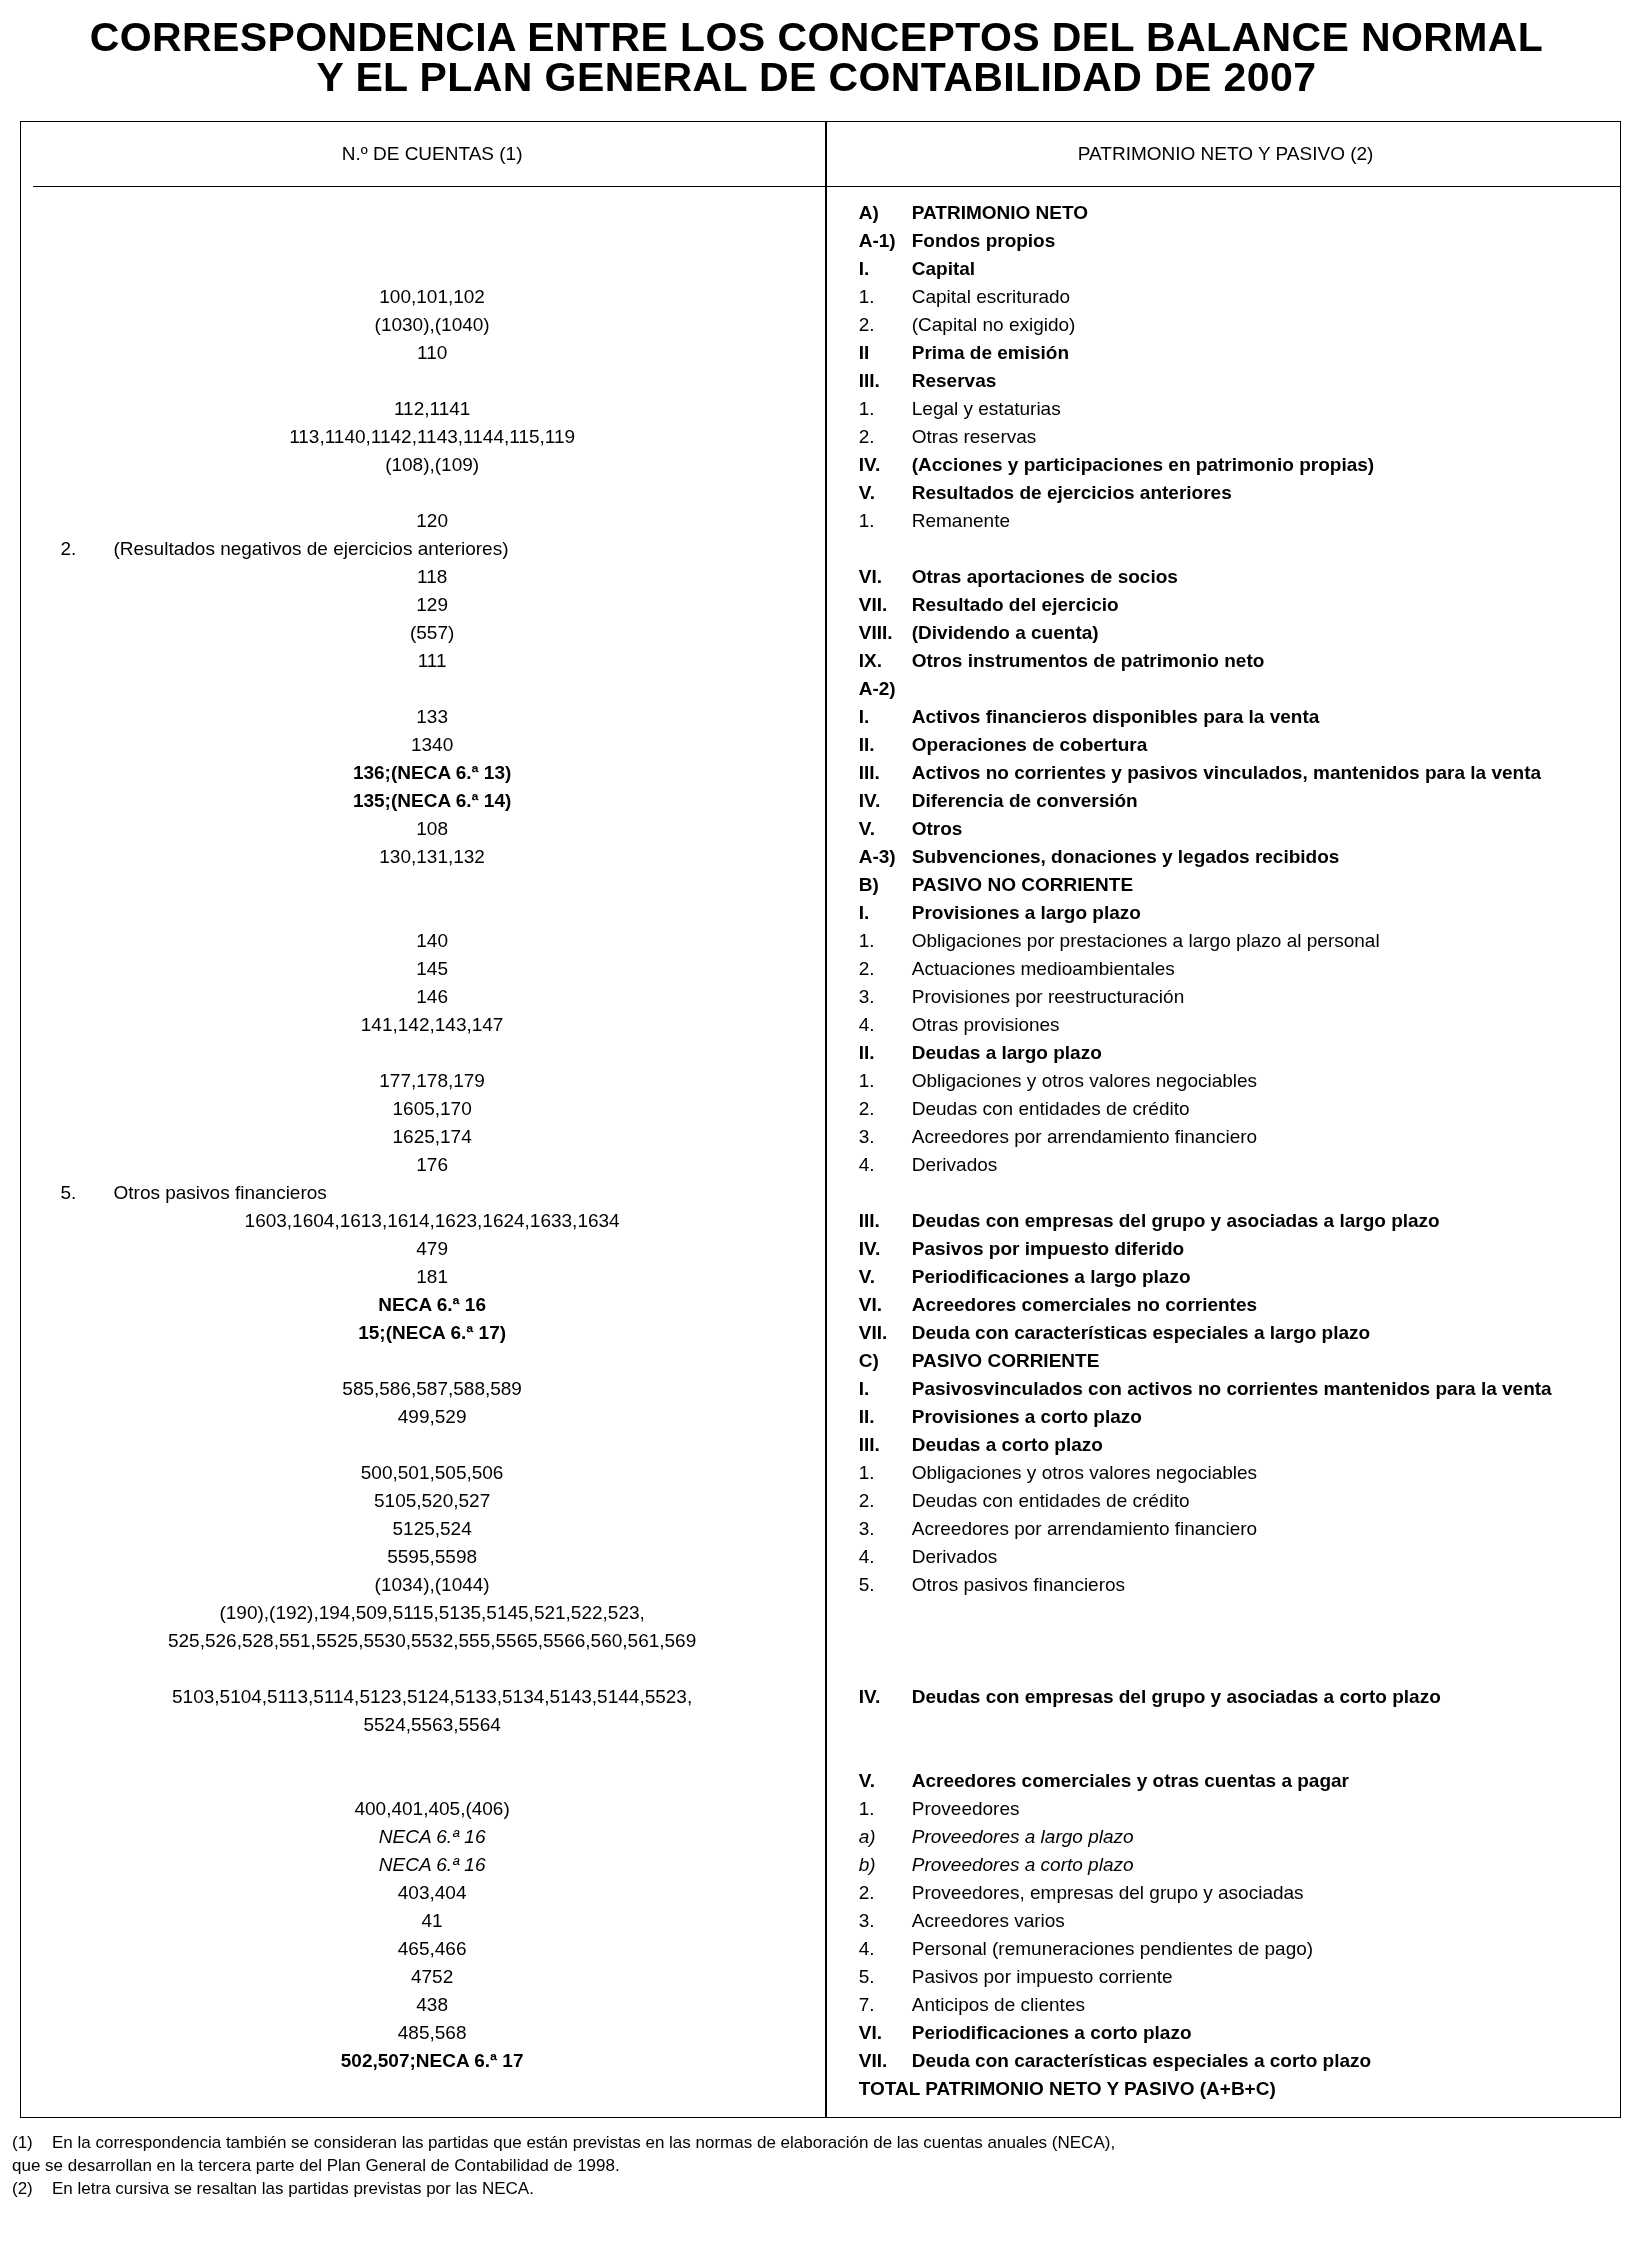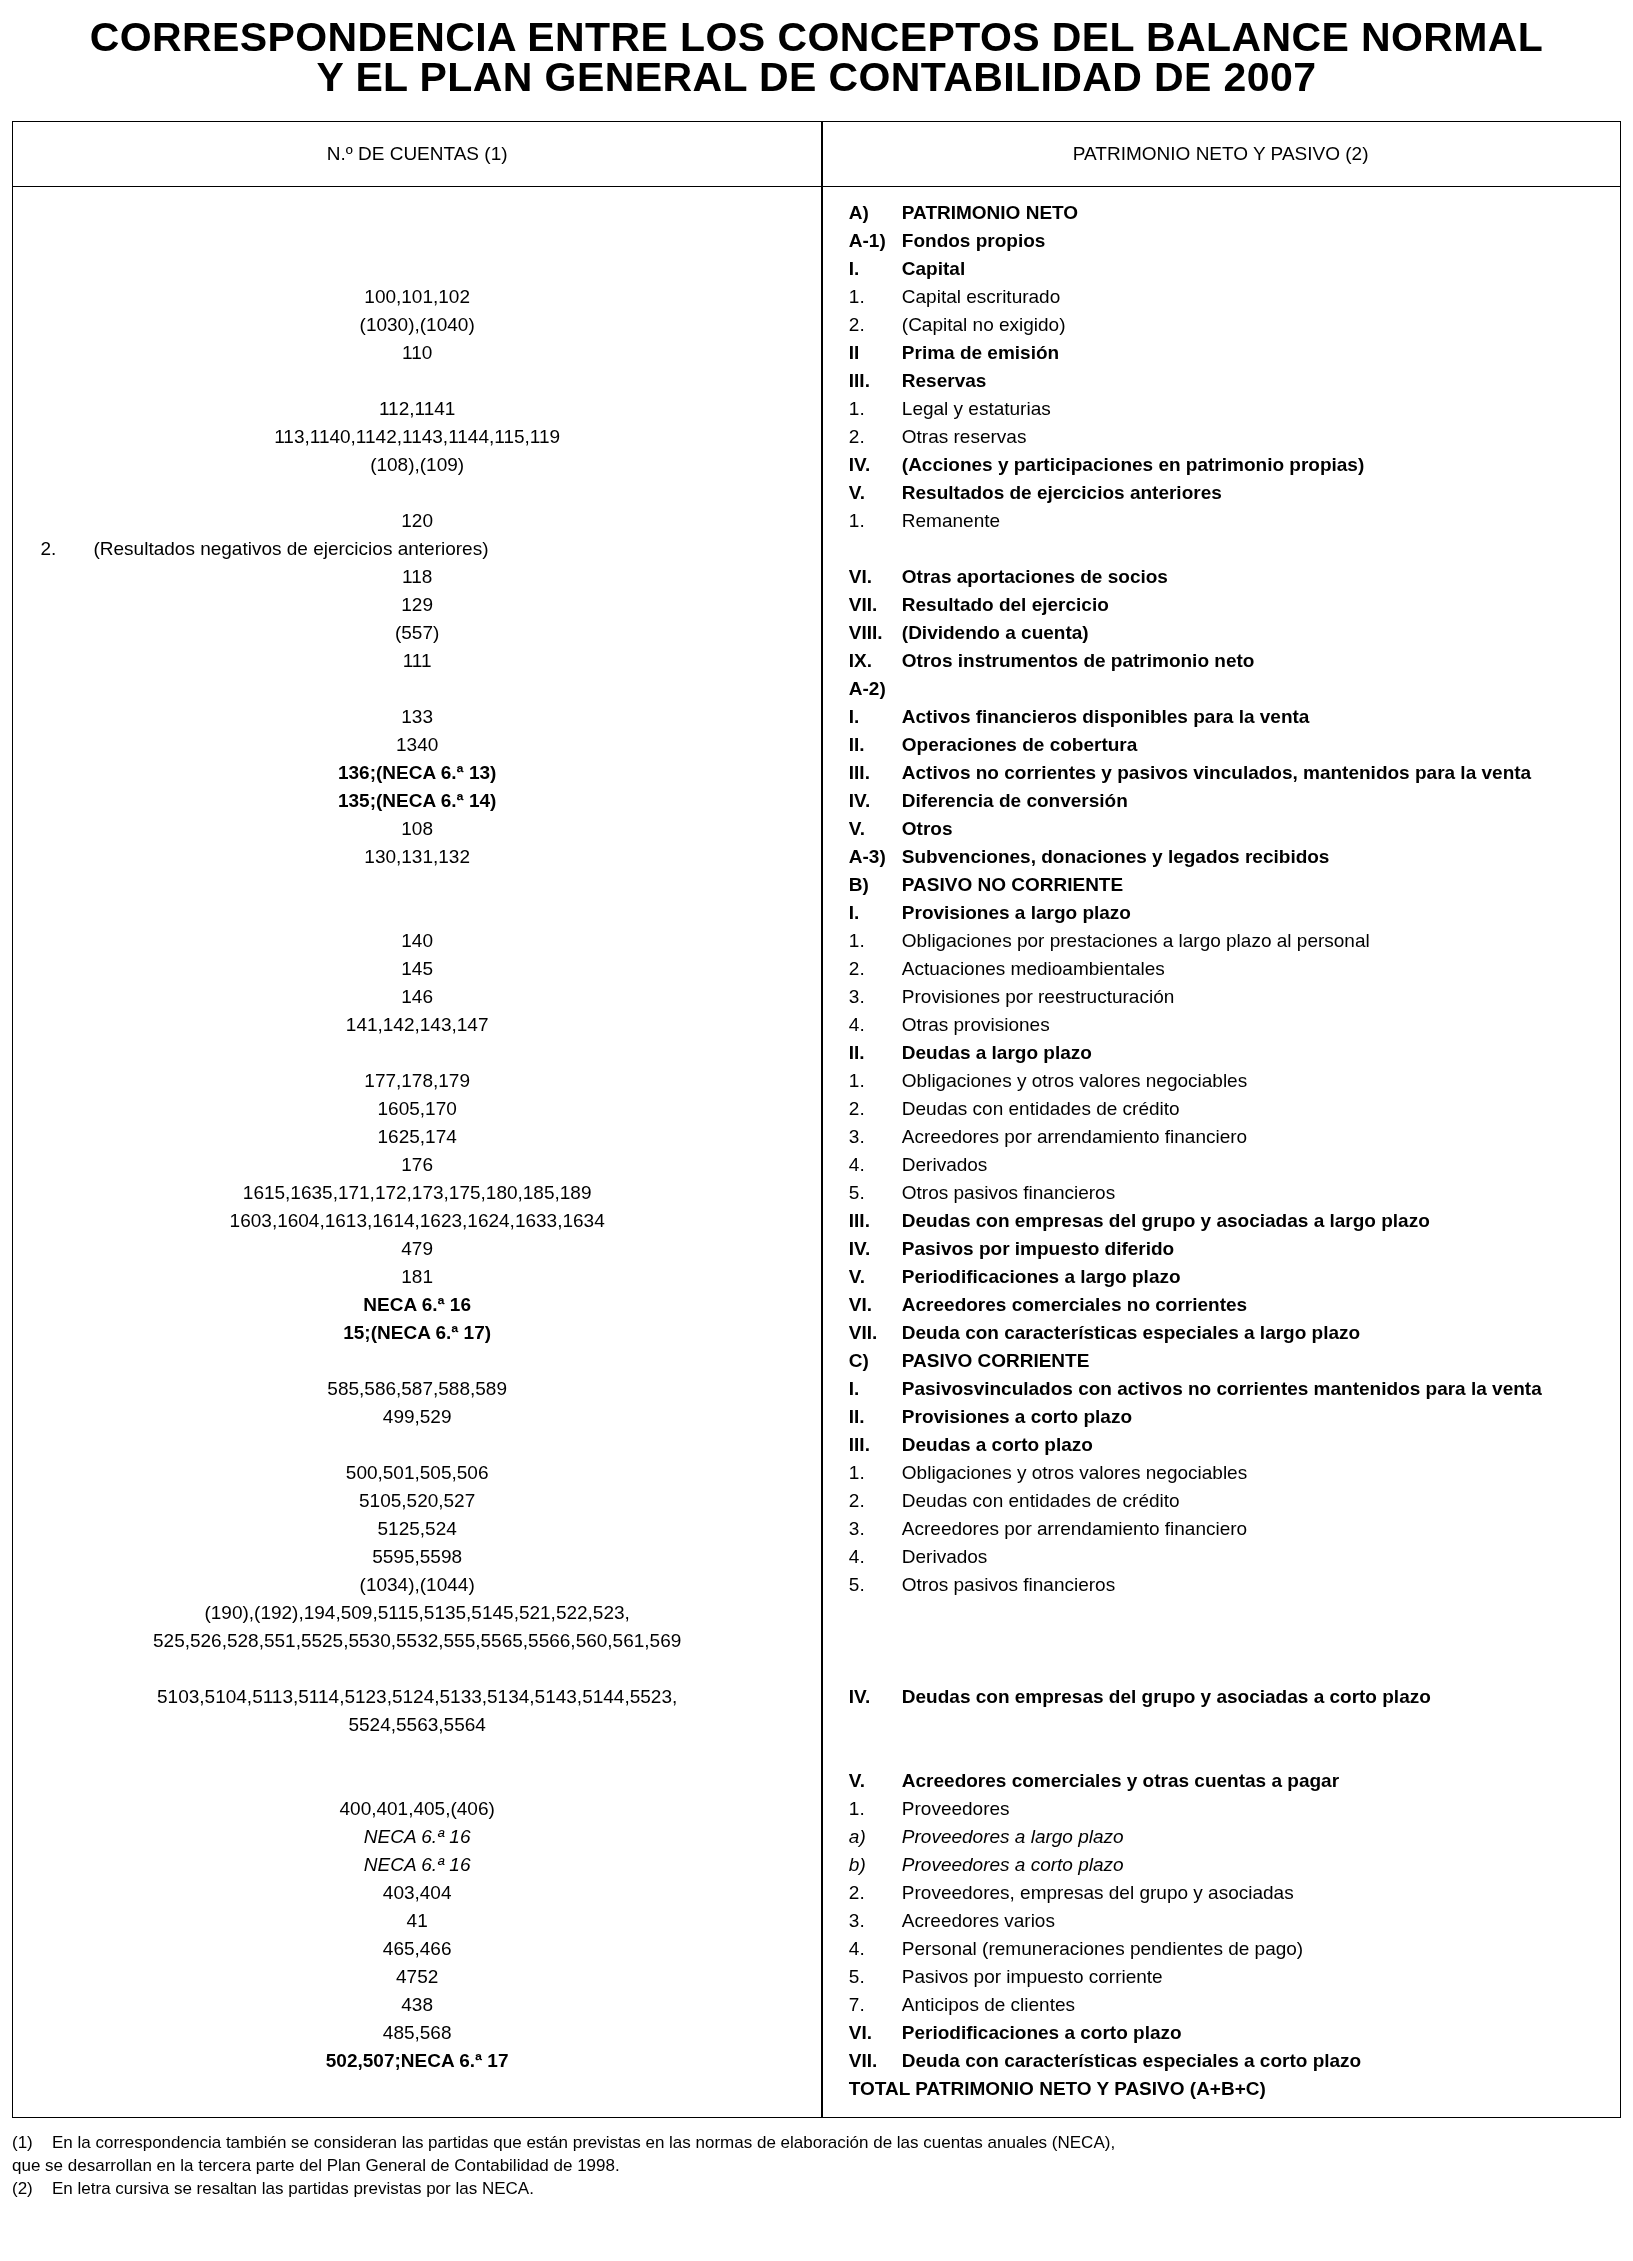--- a/index.html
+++ b/index.html
@@ -15,22 +15,23 @@
   .title-block {
     padding-top: 17px;
     text-align: center;
     font-weight: bold;
     font-size: 41px;
     line-height: 40px;
     letter-spacing: 0.4px;
   }
   .doc-table {
     position: relative;
-    margin: 24px 12px 0 12px;
+    margin: 24px 12px 0 20px;
     border: 1.7px solid #000000;
+    padding-left: 12px;
   }
   .v-divider {
     position: absolute;
     top: 0;
     bottom: 0;
     left: 50.3%;
     width: 1.7px;
     background: #000000;
   }
   .thead {
@@ -369,21 +370,20 @@
 
   <div class="row">
     <div class="acc">176</div>
     <div class="item">
       <span class="prefix">4.</span>
       <span class="label">Derivados</span>
     </div>
   </div>
 
   <div class="row">
-    <div class="acc">1615,1635,171,172,173,175,180,185,189</div>
     <div class="item">
       <span class="prefix">5.</span>
       <span class="label">Otros pasivos financieros</span>
     </div>
   </div>
 
   <div class="row">
     <div class="acc">1603,1604,1613,1614,1623,1624,1633,1634</div>
     <div class="item b">
       <span class="prefix">III.</span>

